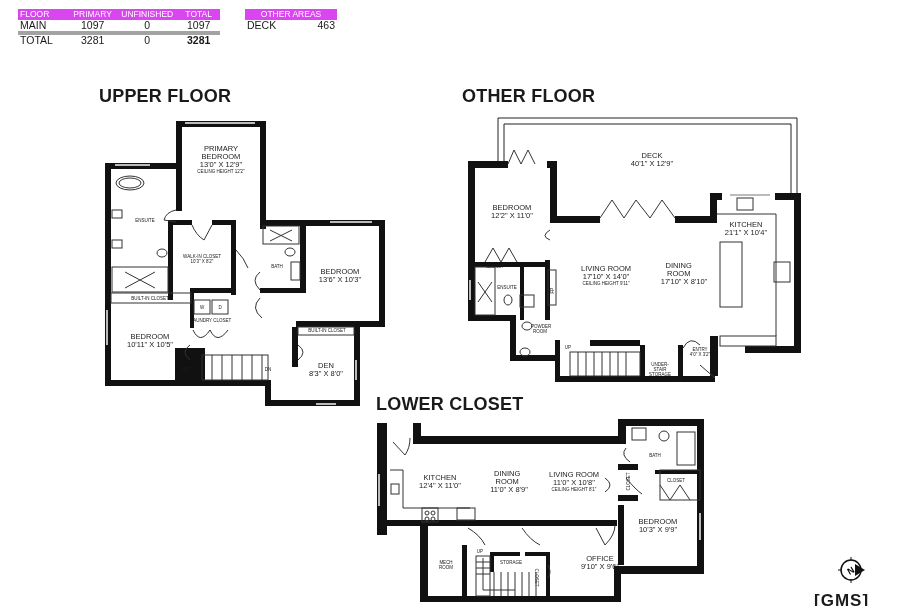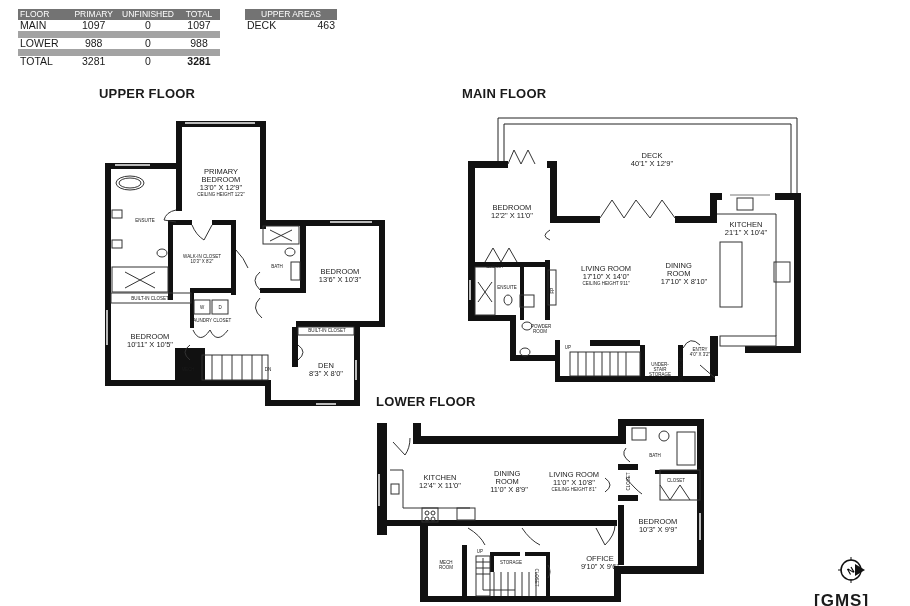--- a/index.html
+++ b/index.html
@@ -1,25 +1,25 @@
 <!DOCTYPE html>
 <html><head>
 <meta charset="utf-8">
 <style>
   html,body{margin:0;padding:0;background:#fff;}
   body{width:910px;height:606px;position:relative;overflow:hidden;font-family:"Liberation Sans",sans-serif;color:#1a1a1a;}
   
   table.area{position:absolute;border-collapse:collapse;font-size:10.5px;line-height:11px;}
-  table.area th{background:#737373;color:#fff;font-weight:normal;font-size:8.5px;height:11px;padding:0 2px;text-align:center;}
+  table.area th{background:#d946ef;color:#fff;font-weight:normal;font-size:8.5px;height:11px;padding:0 2px;text-align:center;}
   table.area th.l{text-align:left;}
-  table.area td{padding:0 2px;height:11px;border-bottom:7px solid #a3a3a3;text-align:center;}
+  table.area td{padding:0 2px;height:11px;border-bottom:4px solid #a3a3a3;text-align:center;}
   table.area td.l{text-align:left;}
   table.area tr:last-child td{border-bottom:none;}
   .bold{font-weight:bold;}
-  .floor-title{position:absolute;font-weight:bold;font-size:13px;letter-spacing:0.2px;}
+  .floor-title{position:absolute;font-weight:bold;font-size:18px;letter-spacing:0.2px;}
   .lbl{position:absolute;text-align:center;font-size:7.5px;line-height:8px;text-transform:uppercase;white-space:nowrap;transform:translateX(-50%);}
   .lbl .d{display:block;font-size:7.5px;}
   .lbl .c{display:block;font-size:4.5px;line-height:5px;}
   .sm{position:absolute;font-size:4.5px;text-transform:uppercase;white-space:nowrap;transform:translateX(-50%);}
   svg{position:absolute;left:0;top:0;}
 </style>
 </head>
 <body>
 
 <table class="area" style="left:18px;top:9px;width:202px;">
@@ -32,51 +32,45 @@
     </tr>
   </thead>
   <tbody>
     <tr>
       <td class="l">MAIN</td>
       <td>1097</td>
       <td>0</td>
       <td>1097</td>
     </tr>
     <tr>
-      <td class="l">LOWER</td>
-      <td>988</td>
-      <td>0</td>
-      <td>988</td>
-    </tr>
-    <tr>
       <td class="l">TOTAL</td>
       <td>3281</td>
       <td>0</td>
       <td class="bold">3281</td>
     </tr>
   </tbody>
 </table>
 
 <table class="area" style="left:245px;top:9px;width:92px;">
   <thead>
       <tr>
-        <th colspan="2">UPPER AREAS</th>
+        <th colspan="2">OTHER AREAS</th>
       </tr>
     </thead>
   <tbody>
     <tr>
       <td class="l" style="border-bottom:none">DECK</td>
       <td style="text-align:right;border-bottom:none">463</td>
     </tr>
   </tbody>
 </table>
 
 <div class="floor-title" style="left:99px;top:86px;">UPPER FLOOR</div>
-<div class="floor-title" style="left:462px;top:86px;">MAIN FLOOR</div>
-<div class="floor-title" style="left:376px;top:394px;">LOWER FLOOR</div>
+<div class="floor-title" style="left:462px;top:86px;">OTHER FLOOR</div>
+<div class="floor-title" style="left:376px;top:394px;">LOWER CLOSET</div>
 
 <div>
   <svg width="910" height="606">
     <g fill="#111">
 
       <rect x="176" y="121" width="6" height="90"></rect>
       <rect x="176" y="121" width="90" height="6"></rect>
       <rect x="260" y="121" width="6" height="108"></rect>
 
       <rect x="105" y="163" width="77" height="6"></rect>
@@ -147,21 +141,21 @@
       <path d="M260 272 Q250 280 260 290"></path>
       <path d="M260 298 Q250 308 262 318"></path>
       <path d="M193 330 Q200 345 210 330 Q217 345 228 330"></path>
       <path d="M190 345 Q180 352 190 360"></path>
       <path d="M298 345 Q308 352 298 360"></path>
       <line x1="316" y1="404" x2="336" y2="404" stroke="#bbb" stroke-width="2"></line>
       <line x1="107" y1="310" x2="107" y2="345" stroke="#bbb" stroke-width="2"></line>
       <line x1="356" y1="360" x2="356" y2="380" stroke="#bbb" stroke-width="2"></line>
     </g>
   </svg>
-  <div class="lbl" style="left:221px;top:168px;">
+  <div class="lbl" style="left:221px;top:145px;">
     <span style="display:block;width:50px;white-space:normal;">PRIMARY BEDROOM</span>
     <span class="d">13'0" X 12'9"</span>
     <span class="c">CEILING HEIGHT 12'2"</span>
   </div>
   <div class="sm" style="left:145px;top:218px;">ENSUITE</div>
   <div class="lbl" style="left:202px;top:254px;font-size:4.5px;line-height:5px;">
     <span>WALK-IN CLOSET</span>
     <span class="c">10'3" X 8'2"</span>
   </div>
   <div class="sm" style="left:277px;top:264px;">BATH</div>

